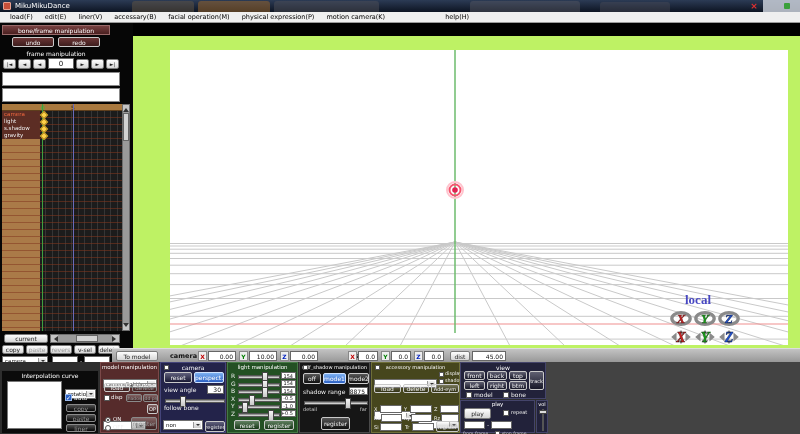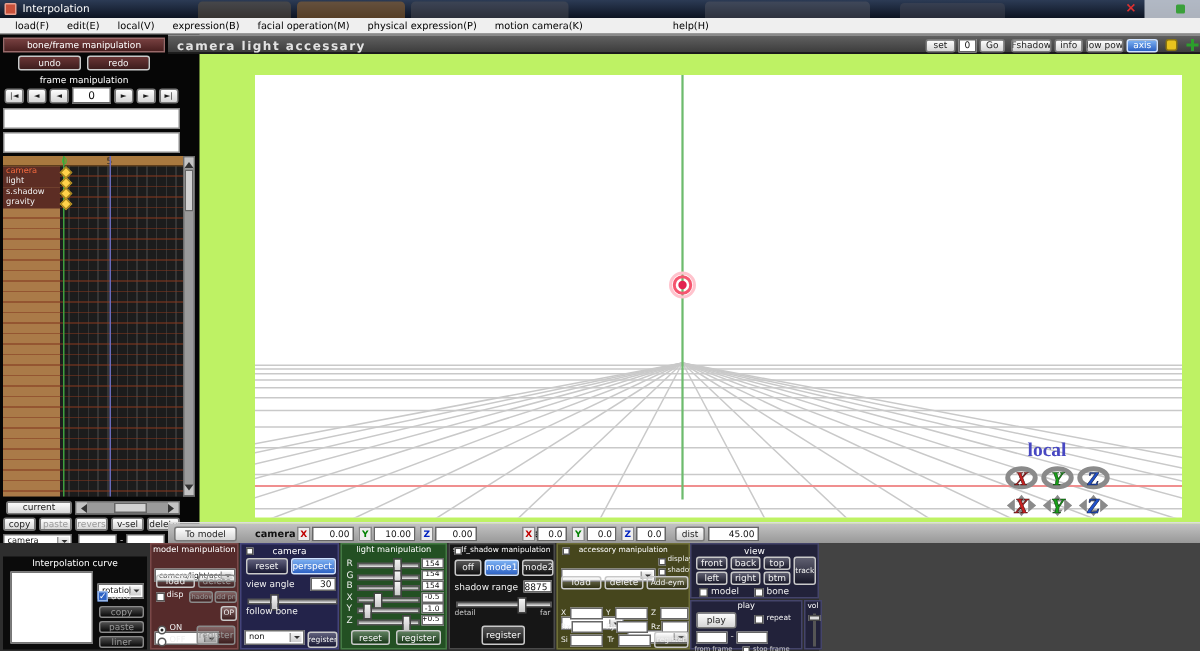--- a/index.html
+++ b/index.html
@@ -44,31 +44,31 @@
 
 <div id="app">
 
   <div class="abs" style="left:0;top:0;width:800px;height:12px;background:linear-gradient(180deg,#2c3b55,#0d1422);">
     <div class="abs" style="left:132px;top:1px;width:62px;height:11px;background:#6b5b45;opacity:.45;border-radius:3px 3px 0 0;"></div>
     <div class="abs" style="left:198px;top:1px;width:72px;height:11px;background:#a06a2c;opacity:.5;border-radius:3px 3px 0 0;"></div>
     <div class="abs" style="left:274px;top:1px;width:105px;height:11px;background:#55555a;opacity:.45;border-radius:3px 3px 0 0;"></div>
     <div class="abs" style="left:470px;top:1px;width:110px;height:11px;background:#61616a;opacity:.4;border-radius:3px 3px 0 0;"></div>
     <div class="abs" style="left:600px;top:2px;width:70px;height:10px;background:#50505a;opacity:.4;border-radius:3px 3px 0 0;"></div>
     <div class="abs" style="left:3px;top:2px;width:8px;height:8px;background:#c8503a;border:1px solid #e8a090;border-radius:1px;"></div>
-    <div class="abs" style="left:15px;top:2px;color:#fff;font-size:7px;white-space:nowrap;">Interpolation</div>
+    <div class="abs" style="left:15px;top:2px;color:#fff;font-size:7px;white-space:nowrap;">MikuMikuDance</div>
     <div class="abs cen" style="left:748px;top:0;width:12px;height:11px;color:#e03030;font-weight:bold;font-size:9px;">×</div>
     <div class="abs" style="left:763px;top:0;width:37px;height:12px;background:#c9cfd8;opacity:.85;"></div>
     <div class="abs" style="left:784px;top:3px;width:6px;height:6px;background:#3aa03a;border-radius:1px;"></div>
   </div>
 
   <div class="abs" style="left:0;top:12px;width:800px;height:11px;background:#efefef;border-bottom:1px solid #9a9a9a;display:flex;align-items:center;padding-left:4px;color:#000;font-size:6.5px;">
     <span style="padding:0 6px;">load(F)</span>
     <span style="padding:0 6px;">edit(E)</span>
-    <span style="padding:0 6px;">local(V)</span>
-    <span style="padding:0 6px;">expression(B)</span>
+    <span style="padding:0 6px;">liner(V)</span>
+    <span style="padding:0 6px;">accessary(B)</span>
     <span style="padding:0 6px;">facial operation(M)</span>
     <span style="padding:0 6px;">physical expression(P)</span>
     <span style="padding:0 6px;">motion camera(K)</span>
     <span style="padding:0 6px;margin-left:48px;">help(H)</span>
   </div>
 
   <div class="abs" style="left:0;top:23px;width:133px;height:345px;background:#060606;">
     <div class="abs cen" style="left:2px;top:2px;width:108px;height:10px;background:linear-gradient(180deg,#774040,#4a2020);border:1px solid #996a6a;color:#fff;font-size:6px;">bone/frame manipulation</div>
     <div class="abs pbtn" style="left:12px;top:14px;width:42px;height:10px;background:linear-gradient(180deg,#6a3535,#3d1d1d);">undo</div>
     <div class="abs pbtn" style="left:58px;top:14px;width:42px;height:10px;background:linear-gradient(180deg,#6a3535,#3d1d1d);">redo</div>
@@ -143,35 +143,20 @@
       <span style="flex:1;">camera</span>
         <i class="dda"></i>
     </div>
     <div class="abs field" style="left:52px;top:333px;width:26px;height:10px;"></div>
     <div class="abs lbl" style="left:80px;top:334px;color:#ccc;">-</div>
     <div class="abs field" style="left:84px;top:333px;width:26px;height:10px;"></div>
     <div class="abs btn" style="left:52px;top:345px;width:31px;height:9px;font-size:5.5px;">range-sel</div>
     <div class="abs btn dim" style="left:86px;top:345px;width:28px;height:9px;font-size:5.5px;">expand</div>
   </div>
 
-  <div class="abs" style="left:112px;top:23px;width:688px;height:13px;background:linear-gradient(180deg,#606060,#3c3c3c);border-top:1px solid #8c8c8c;border-bottom:1px solid #1a1a1a;">
-    <div class="abs" style="left:6px;top:2px;font-size:8px;font-weight:bold;color:#e2e2e2;letter-spacing:1px;white-space:nowrap;">camera light accessary</div>
-    <div class="abs btn" style="left:505px;top:2px;width:20px;height:9px;">set</div>
-    <div class="abs field" style="left:527px;top:2px;width:12px;height:9px;justify-content:center;">0</div>
-    <div class="abs btn" style="left:541px;top:2px;width:17px;height:9px;">Go</div>
-    <div class="abs btn" style="left:562px;top:2px;width:27px;height:9px;">Fshadow</div>
-    <div class="abs btn" style="left:591px;top:2px;width:19px;height:9px;">info</div>
-    <div class="abs btn" style="left:612px;top:2px;width:25px;height:9px;">low pow</div>
-    <div class="abs btn blue" style="left:639px;top:2px;width:21px;height:9px;">axis</div>
-    <div class="abs" style="left:665px;top:2px;width:8px;height:8px;background:#e8c31e;border:1px solid #8a7410;border-radius:2px;"></div>
-    <div class="abs" style="left:679px;top:2px;width:8px;height:8px;">
-      <i class="abs" style="left:3px;top:0;width:2px;height:8px;background:#2ca02c;"></i>
-      <i class="abs" style="left:0;top:3px;width:8px;height:2px;background:#2ca02c;"></i>
-    </div>
-  </div>
 
   <div class="abs" style="left:133px;top:36px;width:667px;height:364px;background:#bef264;">
     <div class="abs" style="left:37px;top:14px;width:618px;height:295px;background:#fff;">
       <svg width="618" height="295" viewBox="0 0 618 295" style="position:absolute;left:0;top:0;">
 
         <g stroke="#c9c9c9" stroke-width="1">
           <line x1="285" y1="192" x2="-815" y2="400"></line>
             <line x1="285" y1="192" x2="-705" y2="400"></line>
           <line x1="285" y1="192" x2="-595" y2="400"></line>
             <line x1="285" y1="192" x2="-485" y2="400"></line>

